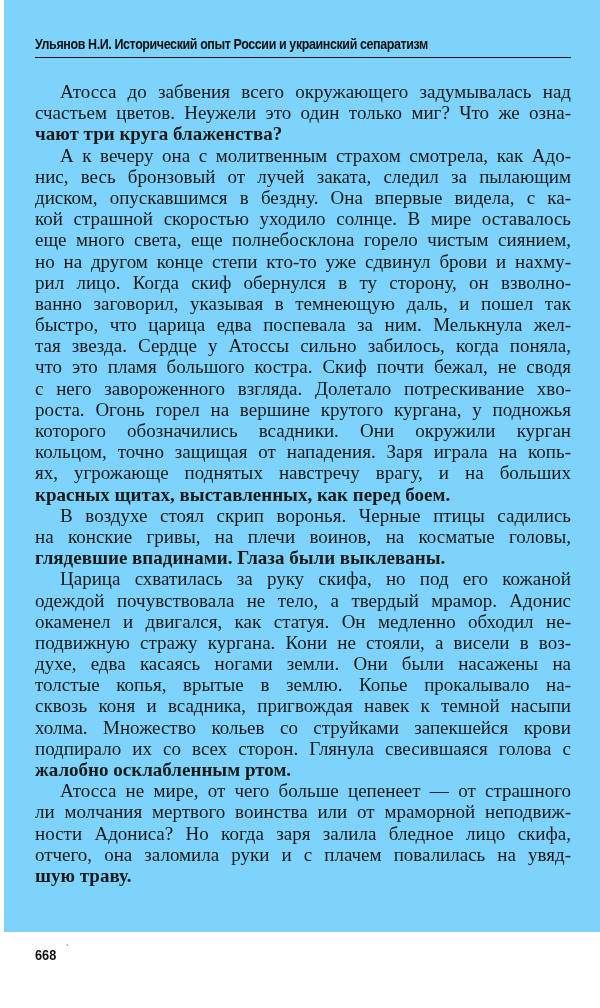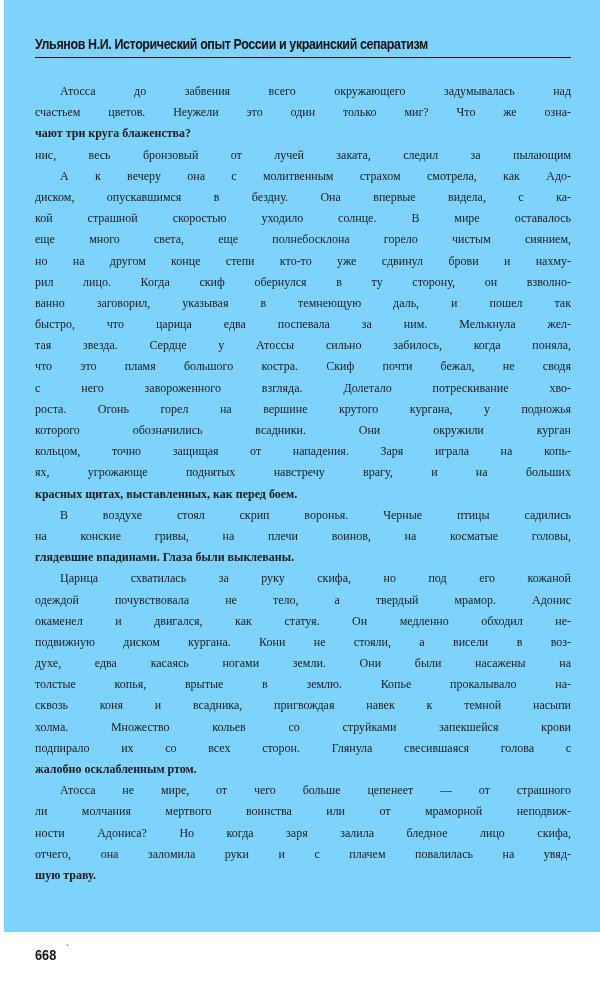--- a/index.html
+++ b/index.html
@@ -42,21 +42,21 @@
       width: 536px;
       height: 0;
       border-top: 1.6px solid #111;
     }
     .body-text {
       position: absolute;
       left: 31px;
       top: 81px;
       width: 536px;
       font-family: "Liberation Serif", serif;
-      font-size: 12px;
+      font-size: 19px;
       line-height: 21.2px;
       color: #1a1a1a;
     }
     .line {
       display: block;
       height: 21.2px;
       white-space: nowrap;
       text-align: justify;
       text-align-last: justify;
       overflow: visible;
@@ -99,22 +99,22 @@
   <div class="body-text">
 
     <div>
       <span class="line indent">Атосса до забвения всего окружающего задумывалась над</span>
       <span class="line">счастьем цветов. Неужели это один только миг? Что же озна-</span>
       <span class="line last">чают три круга блаженства?</span>
     </div>
 
 
     <div>
+      <span class="line indent">А к вечеру она с молитвенным страхом смотрела, как Адо-</span>
       <span class="line">нис, весь бронзовый от лучей заката, следил за пылающим</span>
-      <span class="line indent">А к вечеру она с молитвенным страхом смотрела, как Адо-</span>
       <span class="line">диском, опускавшимся в бездну. Она впервые видела, с ка-</span>
       <span class="line">кой страшной скоростью уходило солнце. В мире оставалось</span>
       <span class="line">еще много света, еще полнебосклона горело чистым сиянием,</span>
       <span class="line">но на другом конце степи кто-то уже сдвинул брови и нахму-</span>
       <span class="line">рил лицо. Когда скиф обернулся в ту сторону, он взволно-</span>
       <span class="line">ванно заговорил, указывая в темнеющую даль, и пошел так</span>
       <span class="line">быстро, что царица едва поспевала за ним. Мелькнула жел-</span>
       <span class="line">тая звезда. Сердце у Атоссы сильно забилось, когда поняла,</span>
       <span class="line">что это пламя большого костра. Скиф почти бежал, не сводя</span>
       <span class="line">с него завороженного взгляда. Долетало потрескивание хво-</span>
@@ -128,21 +128,21 @@
     <div>
       <span class="line indent">В воздухе стоял скрип воронья. Черные птицы садились</span>
       <span class="line">на конские гривы, на плечи воинов, на косматые головы,</span>
       <span class="line last">глядевшие впадинами. Глаза были выклеваны.</span>
     </div>
 
     <div>
       <span class="line indent">Царица схватилась за руку скифа, но под его кожаной</span>
       <span class="line">одеждой почувствовала не тело, а твердый мрамор. Адонис</span>
       <span class="line">окаменел и двигался, как статуя. Он медленно обходил не-</span>
-      <span class="line">подвижную диском кургана. Кони не стояли, а висели в воз-</span>
+      <span class="line">подвижную стражу кургана. Кони не стояли, а висели в воз-</span>
       <span class="line">духе, едва касаясь ногами земли. Они были насажены на</span>
       <span class="line">толстые копья, врытые в землю. Копье прокалывало на-</span>
       <span class="line">сквозь коня и всадника, пригвождая навек к темной насыпи</span>
       <span class="line">холма. Множество кольев со струйками запекшейся крови</span>
       <span class="line">подпирало их со всех сторон. Глянула свесившаяся голова с</span>
       <span class="line last">жалобно осклабленным ртом.</span>
     </div>
 
     <div>
       <span class="line indent">Атосса не мире, от чего больше цепенеет — от страшного</span>

